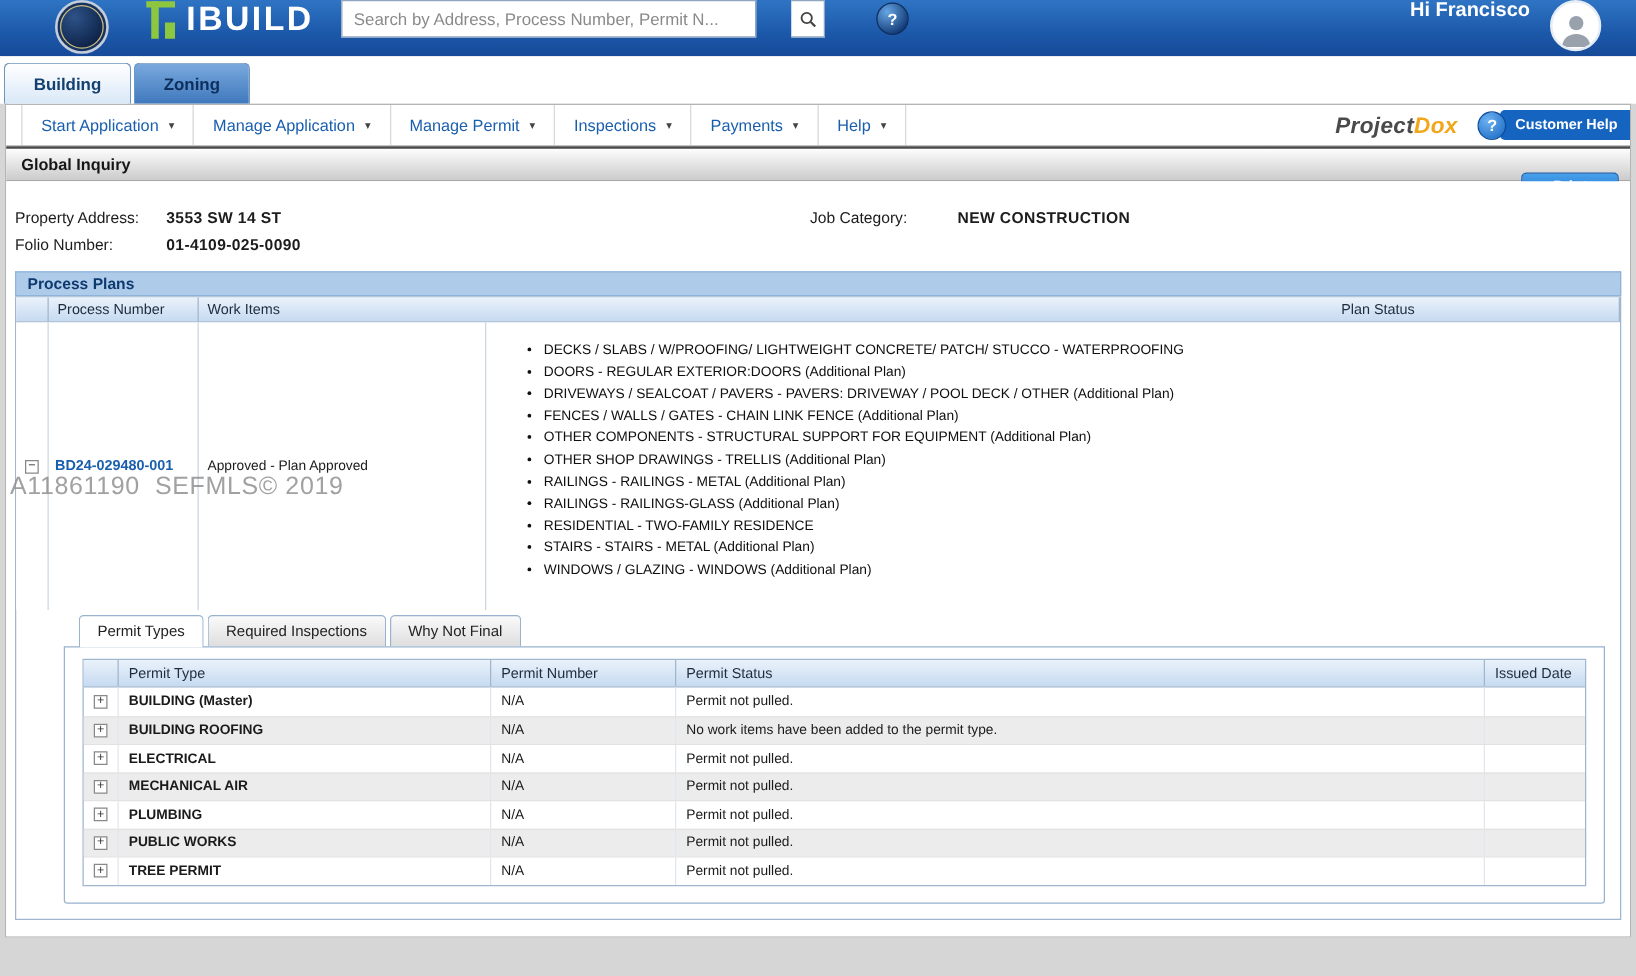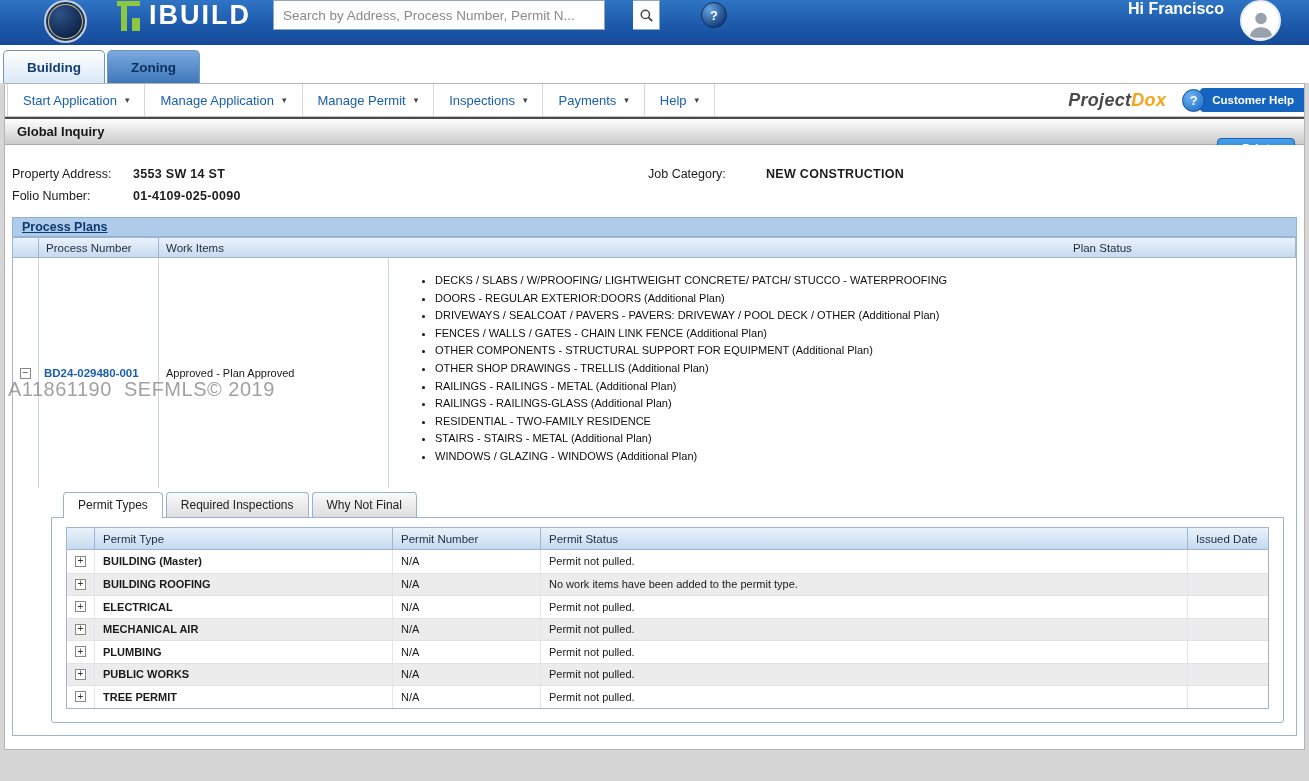--- a/index.html
+++ b/index.html
@@ -71,21 +71,21 @@
     border:1px solid #b5b5b5;
     display:flex; flex-direction:column;
   }
 
   
   .menubar { height:33px; display:flex; align-items:stretch; border-bottom:1px solid #c2c2c2; background:#fff; }
   .mitem {
     display:flex; align-items:center; gap:8px; padding:0 15px;
     font-size:13px; color:#1a5fae; border-right:1px solid #d8d8d8; cursor:pointer; white-space:nowrap;
   }
-  .mitem:first-child { border-left:1px solid #d8d8d8; margin-left:2px; }
+  .mitem:first-child { border-left:1px solid #d8d8d8; margin-left:12px; }
   .caret { font-size:9px; color:#444; }
   .menu-right { margin-left:auto; display:flex; align-items:center; }
   .projectdox { font-size:18px; font-weight:bold; font-style:italic; color:#4a4a4a; margin-right:16px; letter-spacing:.3px; cursor:pointer; }
   .projectdox .dox { color:#f2a71b; }
   .customer-help { display:flex; align-items:center; height:26px; cursor:pointer; }
   .ch-q {
     width:23px;height:23px;border-radius:50%;z-index:1;margin-right:-5px;
     background:radial-gradient(circle at 35% 30%, #6db2f2, #1565c0);
     border:1px solid #0d4c9b; color:#fff; font-weight:bold; font-size:13px;
     display:flex; align-items:center; justify-content:center;
@@ -116,21 +116,21 @@
   .prow { display:flex; margin-bottom:8px; }
   .plabel { width:121px; }
   .pvalue { font-weight:bold; letter-spacing:.3px; }
   .pright { position:absolute; left:636px; top:0; display:flex; }
   .pright .plabel { width:118px; }
 
   
   .section-hdr {
     height:20px; background:#aecbe9; border:1px solid #8fb3d9;
     display:flex; align-items:center; padding-left:9px;
-    font-size:12.5px; font-weight:bold; color:#0e3a70;text-decoration:underline;
+    font-size:12.5px; font-weight:bold; color:#0e3a70;
   }
 
   
   .ptable { margin-top:0; border:1px solid #9fb6cf; background:#fff; }
   .pt-header {
     display:flex; height:20px; background:linear-gradient(#eaf2fb,#c6daf0);
     border-bottom:1px solid #9fb6cf; font-size:11.5px; color:#1d2c3e;
   }
   .pt-header .cell { display:flex; align-items:center; padding-left:7px; border-right:1px solid #9fb6cf; }
   .c-exp  { width:26px; flex:0 0 auto; padding-left:0 !important; justify-content:center; }

